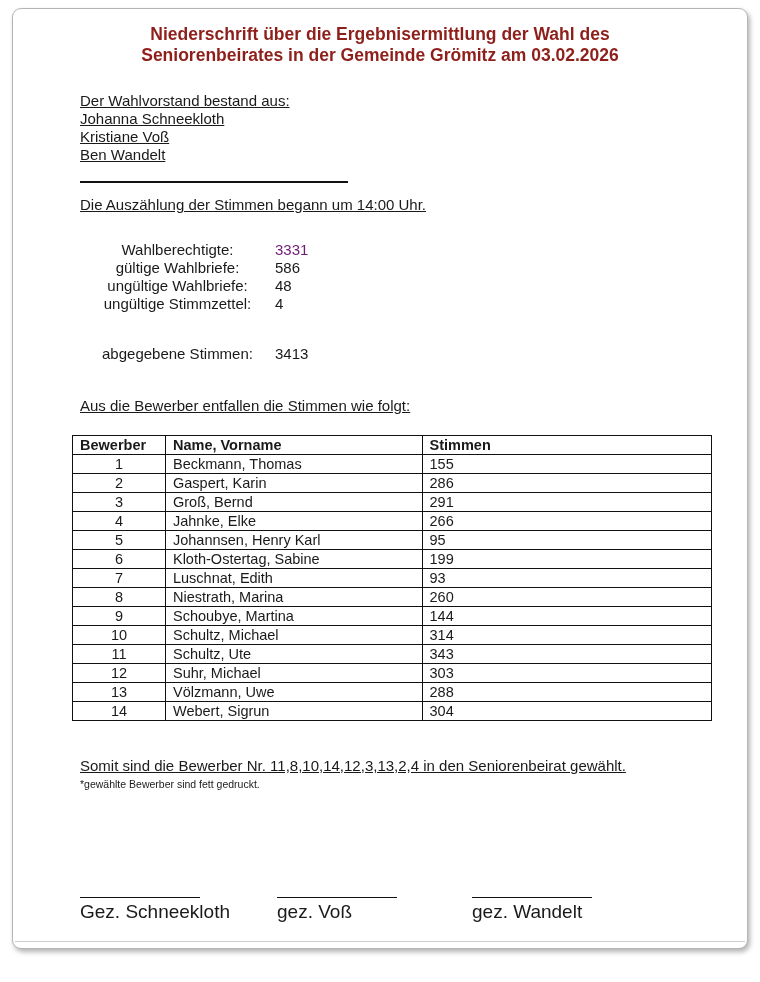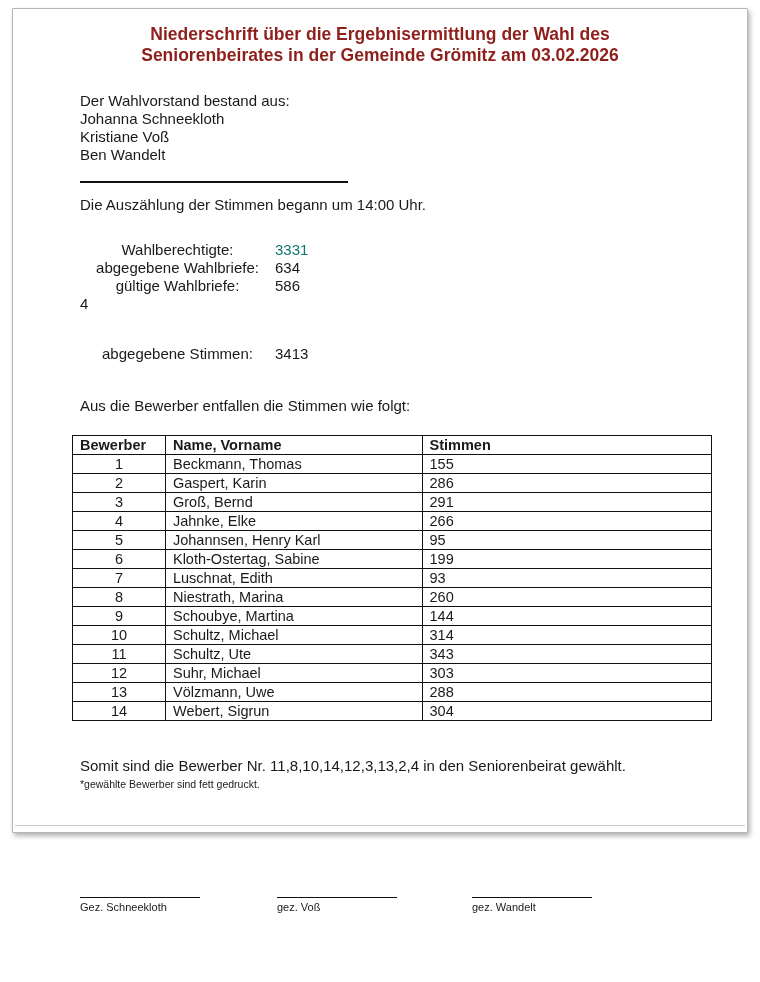--- a/index.html
+++ b/index.html
@@ -8,51 +8,51 @@
     width: 760px; height: 982px;
     background: #ffffff;
     font-family: "Liberation Sans", sans-serif;
     color: #1a1a1a;
     position: relative;
     overflow: hidden;
   }
   .page {
     position: absolute;
     left: 12px; top: 8px;
-    width: 736px; height: 825px;
+    width: 736px; height: 941px;
     background: #ffffff;
     border: 1px solid #b5b5b5;
-    border-radius: 1px;
+    border-radius: 9px;
     box-shadow: 2px 3px 5px rgba(0,0,0,0.30);
   }
   .doc-title {
     margin-top: 15px;
     text-align: center;
     font-weight: bold;
     font-size: 17.5px;
     line-height: 21px;
     color: #8e1f1a;
   }
   .content {
     padding-left: 67px;
     padding-right: 24px;
   }
-  .body-text { font-size: 15px; line-height: 18px; }
+  .body-text { font-size: 15px; line-height: 18px; text-decoration: underline; }
   .committee { margin-top: 26px; }
   .underline-rule {
     width: 268px;
     border-top: 2px solid #111;
     margin-top: 17px;
   }
   .counting-note { margin-top: 13px; }
   .stats { margin-top: 27px; }
   .stats-row { display: flex; font-size: 15px; line-height: 18px; text-align: center; }
   .stats-label { width: 195px; }
   .stats-value { }
-  .value-highlight { color: #0f766e; }
+  .value-highlight { color: #701a75; }
   .total-row { margin-top: 32px; }
   .table-intro { margin-top: 34px; }
   table.results {
     margin-top: 20px;
     margin-left: -8px;
     border-collapse: collapse;
     width: 640px;
     font-size: 14.5px;
   }
   table.results, table.results th, table.results td {
@@ -80,21 +80,21 @@
     height: 45px;
   }
   .sig-block { position: absolute; top: 0; width: 170px; }
   .sig-block.s0 { left: 0; }
   .sig-block.s1 { left: 197px; }
   .sig-block.s2 { left: 392px; }
   .sig-line {
     width: 120px;
     border-top: 1.5px solid #111;
   }
-  .sig-label { margin-top: 3px; font-size: 11px; }
+  .sig-label { margin-top: 3px; font-size: 19px; }
   .footer-rule {
     position: absolute;
     left: 2px; right: 2px; bottom: 6px;
     border-top: 1px solid #cccccc;
   }
 </style>
 </head>
 <body>
 
 <div class="page">
@@ -116,28 +116,29 @@
     <div class="underline-rule"></div>
 
     <div class="counting-note body-text">Die Auszählung der Stimmen begann um 14:00 Uhr.</div>
 
     <div class="stats">
       <div class="stats-row">
         <div class="stats-label">Wahlberechtigte:</div>
         <div class="stats-value value-highlight">3331</div>
       </div>
       <div class="stats-row">
-        <div class="stats-label">abgegebene Wahlbriefe:</div>
-        <div class="stats-value">634</div>
-      </div>
-      <div class="stats-row">
         <div class="stats-label">gültige Wahlbriefe:</div>
         <div class="stats-value">586</div>
       </div>
       <div class="stats-row">
+        <div class="stats-label">ungültige Wahlbriefe:</div>
+        <div class="stats-value">48</div>
+      </div>
+      <div class="stats-row">
+        <div class="stats-label">ungültige Stimmzettel:</div>
         <div class="stats-value">4</div>
       </div>
       <div class="stats-row total-row">
         <div class="stats-label">abgegebene Stimmen:</div>
         <div class="stats-value">3413</div>
       </div>
     </div>
 
     <div class="table-intro body-text">Aus die Bewerber entfallen die Stimmen wie folgt:</div>
 

